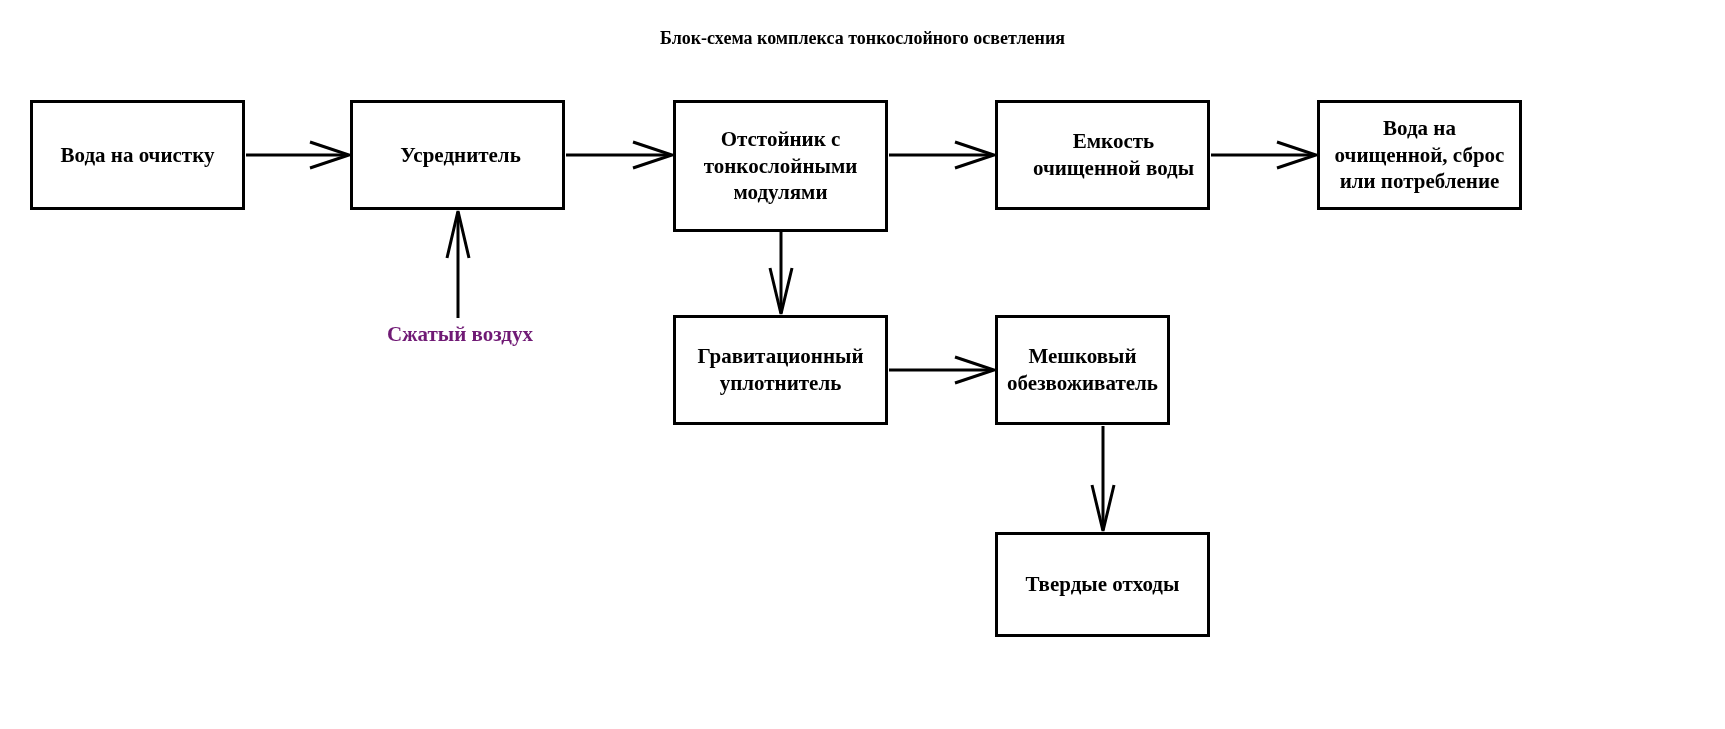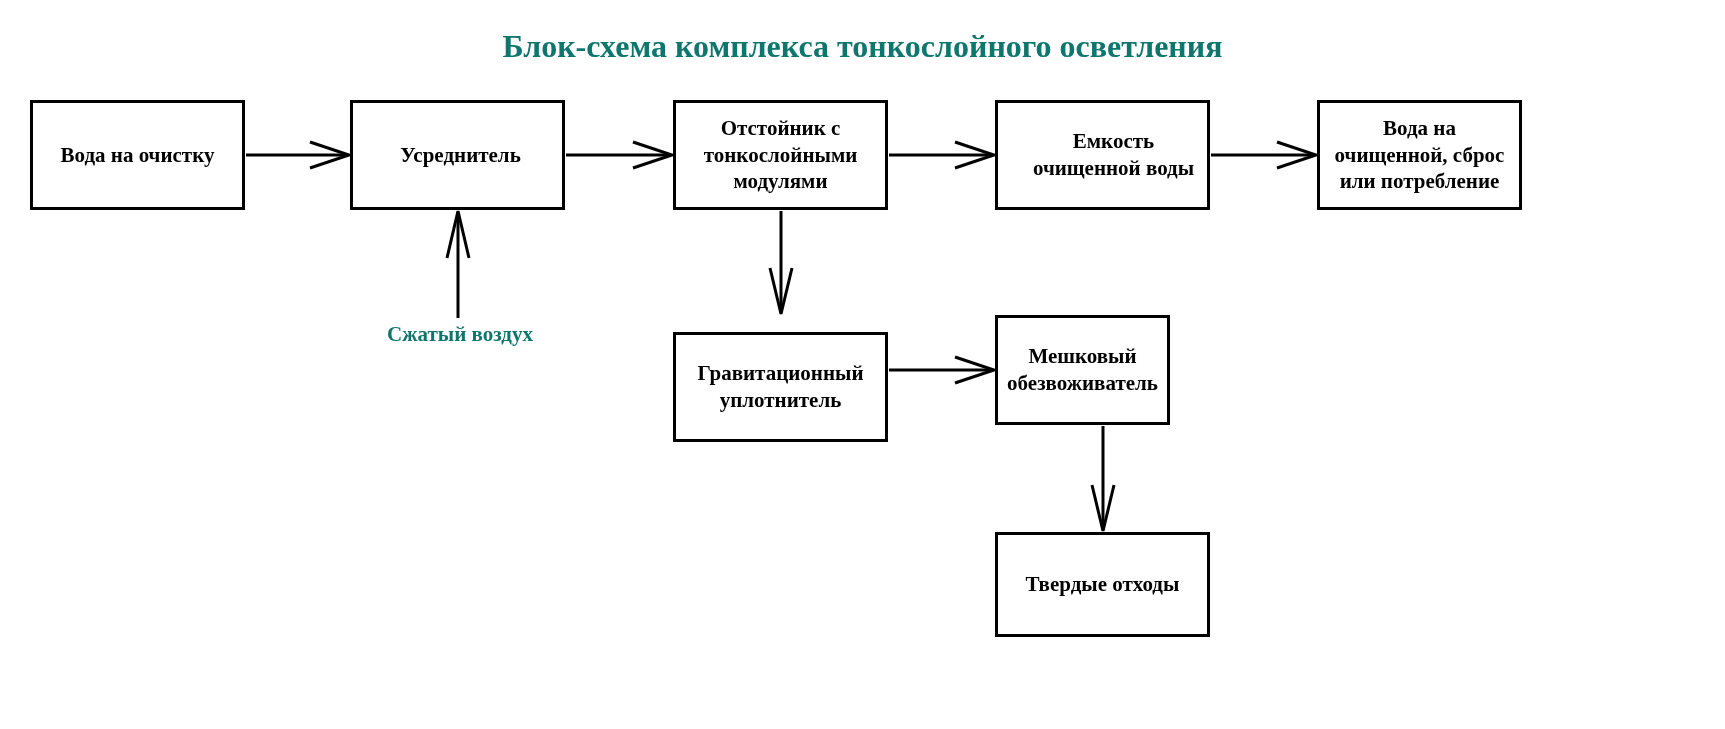--- a/index.html
+++ b/index.html
@@ -27,23 +27,23 @@
     width: 1725px;
     height: 729px;
     display: block;
   }
   .chart-title {
     position: absolute;
     left: 0;
     top: 28px;
     width: 1725px;
     text-align: center;
-    font-size: 32px;
+    font-size: 18px;
     font-weight: bold;
-    color: #0f766e;
+    color: #000000;
     font-family: "Liberation Serif", "DejaVu Serif", serif;
     letter-spacing: 0px;
     white-space: nowrap;
   }
   .node {
     position: absolute;
     box-sizing: border-box;
     border: 3px solid #000000;
     background: #ffffff;
     display: flex;
@@ -57,21 +57,21 @@
     font-family: "Liberation Serif", "DejaVu Serif", serif;
     padding: 2px 6px;
   }
   .node-label {
     display: block;
     width: 100%;
     white-space: pre-line;
   }
   .free-label {
     position: absolute;
-    color: #0f766e;
+    color: #701a75;
     font-weight: bold;
     font-size: 21px;
     font-family: "Liberation Serif", "DejaVu Serif", serif;
     white-space: nowrap;
     text-align: center;
   }
 </style>
 </head>
 <body>
 
@@ -123,38 +123,38 @@
   </svg>
 
   <div class="node" style="left:30px; top:100px; width:215px; height:110px;">
     <span class="node-label">Вода на очистку</span>
   </div>
 
   <div class="node" style="left:350px; top:100px; width:215px; height:110px;padding-left:12px;">
     <span class="node-label">Усреднитель</span>
   </div>
 
-  <div class="node" style="left:673px; top:100px; width:215px; height:110px;">
+  <div class="node" style="left:673px; top:100px; width:215px; height:132px;">
     <span class="node-label">Отстойник с
 тонкослойными
 модулями</span>
   </div>
 
   <div class="node" style="left:995px; top:100px; width:215px; height:110px;padding-left:28px;">
     <span class="node-label">Емкость
 очищенной воды</span>
   </div>
 
   <div class="node" style="left:1317px; top:100px; width:205px; height:110px;">
     <span class="node-label">Вода на
 очищенной, сброс
 или потребление</span>
   </div>
 
-  <div class="node" style="left:673px; top:332px; width:215px; height:110px;">
+  <div class="node" style="left:673px; top:315px; width:215px; height:110px;">
     <span class="node-label">Гравитационный
 уплотнитель</span>
   </div>
 
   <div class="node" style="left:995px; top:315px; width:175px; height:110px;">
     <span class="node-label">Мешковый
 обезвоживатель</span>
   </div>
 
   <div class="node" style="left:995px; top:532px; width:215px; height:105px;">

